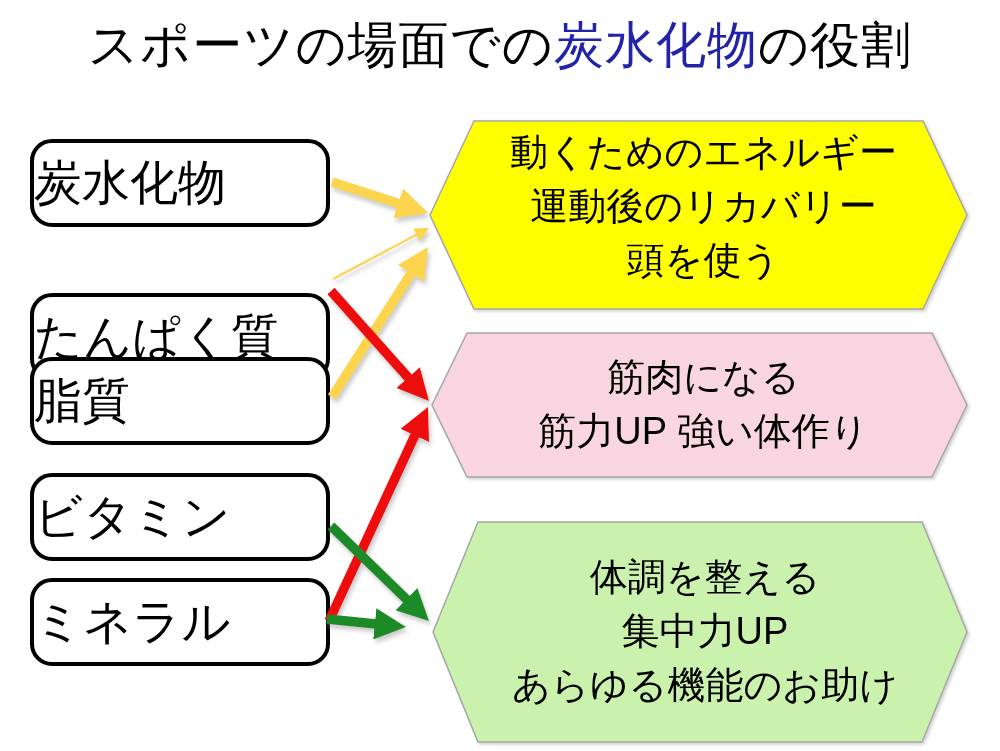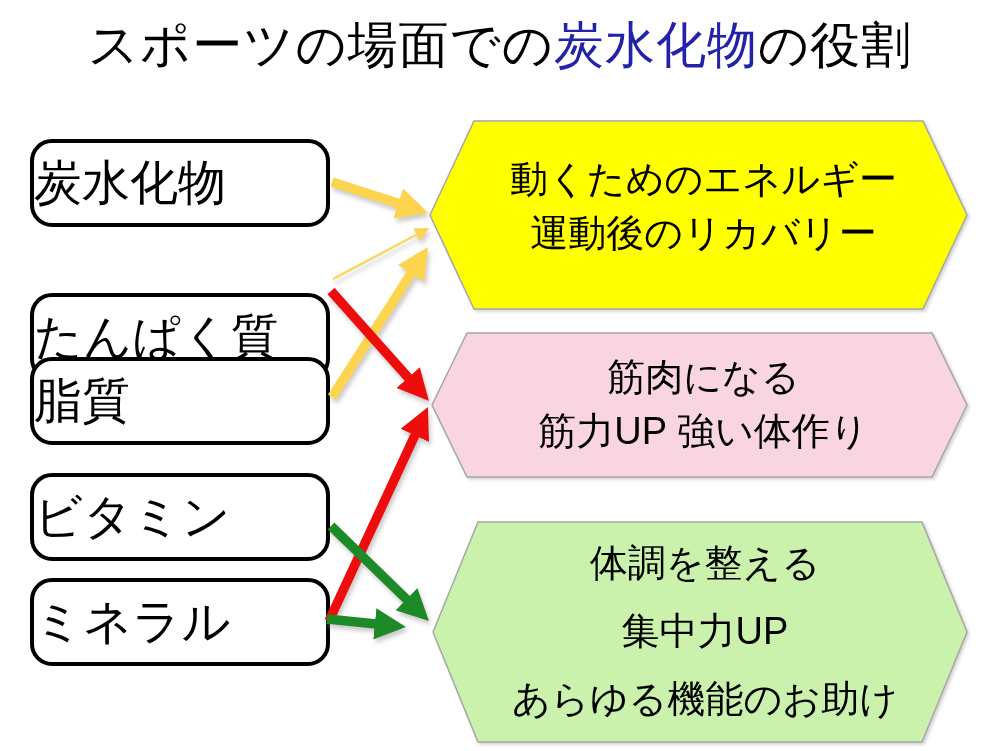--- a/index.html
+++ b/index.html
@@ -97,24 +97,25 @@
         <line x1="331" y1="291" x2="412.3166324629156" y2="382.273771131844" stroke="#EE0E0E" stroke-width="9.5" marker-end="url(#mk3)"></line>
         <line x1="329" y1="621" x2="417.4697896213533" y2="429.76227293970095" stroke="#EE0E0E" stroke-width="9.5" marker-end="url(#mk4)"></line>
         <line x1="331" y1="526" x2="410.9922755529582" y2="603.543532423786" stroke="#1F8A28" stroke-width="9.5" marker-end="url(#mk5)"></line>
         <line x1="327" y1="619" x2="381.0476141211549" y2="624.4731761135347" stroke="#1F8A28" stroke-width="9.5" marker-end="url(#mk6)"></line>
       </g>
   </svg>
 
   <div class="hex-label" style="left:440px; top:121px; width:527px; height:172px;">
     <div>動くためのエネルギー</div>
     <div>運動後のリカバリー</div>
+    <div>頭を使う</div>
   </div>
   <div class="hex-label" style="left:440px; top:333px; width:527px; height:144px;">
     <div>筋肉になる</div>
     <div>筋力UP 強い体作り</div>
   </div>
-  <div class="hex-label" style="left:443px; top:522px; width:524px; height:220px;gap:14px;">
+  <div class="hex-label" style="left:443px; top:522px; width:524px; height:220px;">
     <div>体調を整える</div>
     <div>集中力UP</div>
     <div>あらゆる機能のお助け</div>
   </div>
 
 </div>
 
 </body></html>

